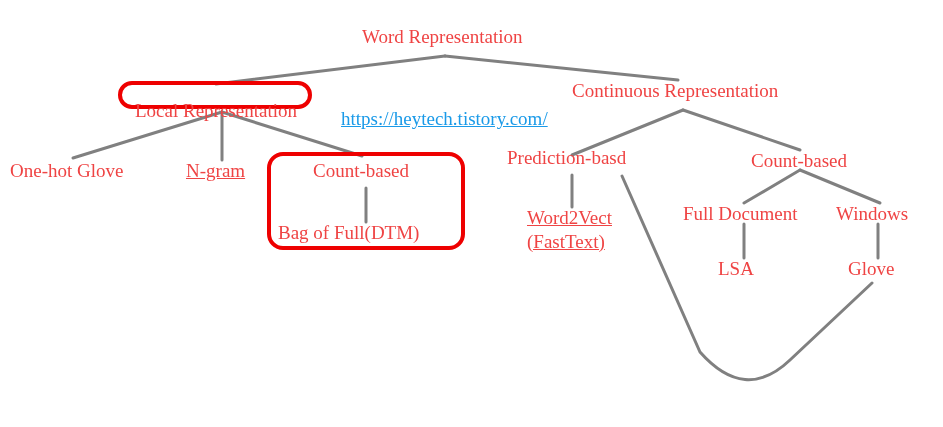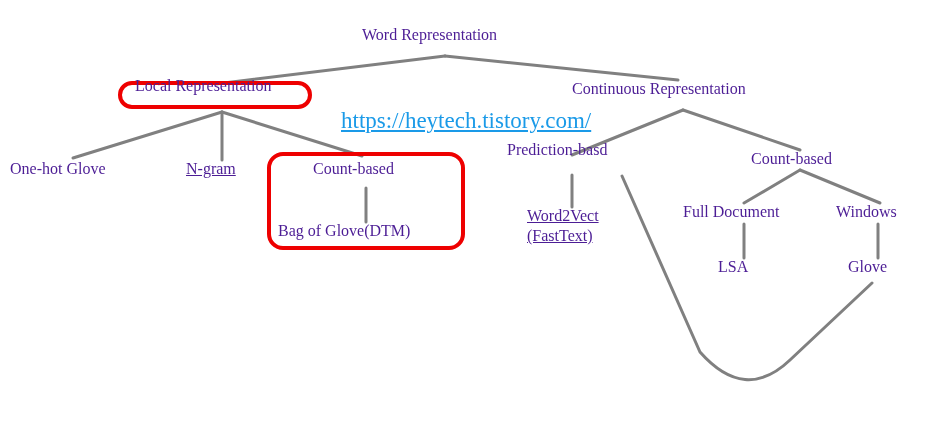--- a/index.html
+++ b/index.html
@@ -18,36 +18,36 @@
   #edges-layer {
     position: absolute;
     left: 0;
     top: 0;
     width: 943px;
     height: 427px;
   }
   .node {
     position: absolute;
     white-space: nowrap;
-    color: #4c1d95;
-    font-size: 16px;
+    color: #ef4444;
+    font-size: 19px;
     line-height: 1.15;
     font-family: "Liberation Serif", "DejaVu Serif", serif;
   }
   .node.two-line {
     line-height: 1.25;
     text-decoration: underline;
   }
   .node-line {
     display: block;
   }
   .url-link {
     position: absolute;
     white-space: nowrap;
-    font-size: 23px;
+    font-size: 19px;
     color: #1a9ae8;
     text-decoration: underline;
     font-family: "Liberation Serif", "DejaVu Serif", serif;
     cursor: pointer;
   }
   .highlight-box {
     position: absolute;
     border: 4px solid #ee0000;
     border-radius: 16px;
     box-sizing: border-box;
@@ -93,21 +93,21 @@
     </g>
   </svg>
 
   <div class="highlight-box" style="left:118px; top:81px; width:194px; height:28px;"></div>
   <div class="highlight-box" style="left:267px; top:152px; width:198px; height:98px;"></div>
 
   <div class="node" style="left:362px; top:26px;">
     <span class="node-line">Word Representation</span>
   </div>
 
-  <div class="node" style="left:135px; top:77px;">
+  <div class="node" style="left:135px; top:100px;">
     <span class="node-line">Local Representation</span>
   </div>
 
   <div class="node" style="left:572px; top:80px;">
     <span class="node-line">Continuous Representation</span>
   </div>
 
   <a class="url-link" style="left:341px; top:108px;" href="#">https://heytech.tistory.com/</a>
 
   <div class="node" style="left:10px; top:160px;">
@@ -116,24 +116,24 @@
 
   <div class="node" style="left:186px; top:160px;text-decoration:underline;">
     <span class="node-line">N-gram</span>
   </div>
 
   <div class="node" style="left:313px; top:160px;">
     <span class="node-line">Count-based</span>
   </div>
 
   <div class="node" style="left:278px; top:222px;">
-    <span class="node-line">Bag of Glove(DTM)</span>
+    <span class="node-line">Bag of Full(DTM)</span>
   </div>
 
-  <div class="node" style="left:507px; top:141px;">
+  <div class="node" style="left:507px; top:147px;">
     <span class="node-line">Prediction-basd</span>
   </div>
 
   <div class="node two-line" style="left:527px; top:206px;">
     <span class="node-line">Word2Vect</span>
     <span class="node-line">(FastText)</span>
   </div>
 
   <div class="node" style="left:751px; top:150px;">
     <span class="node-line">Count-based</span>

